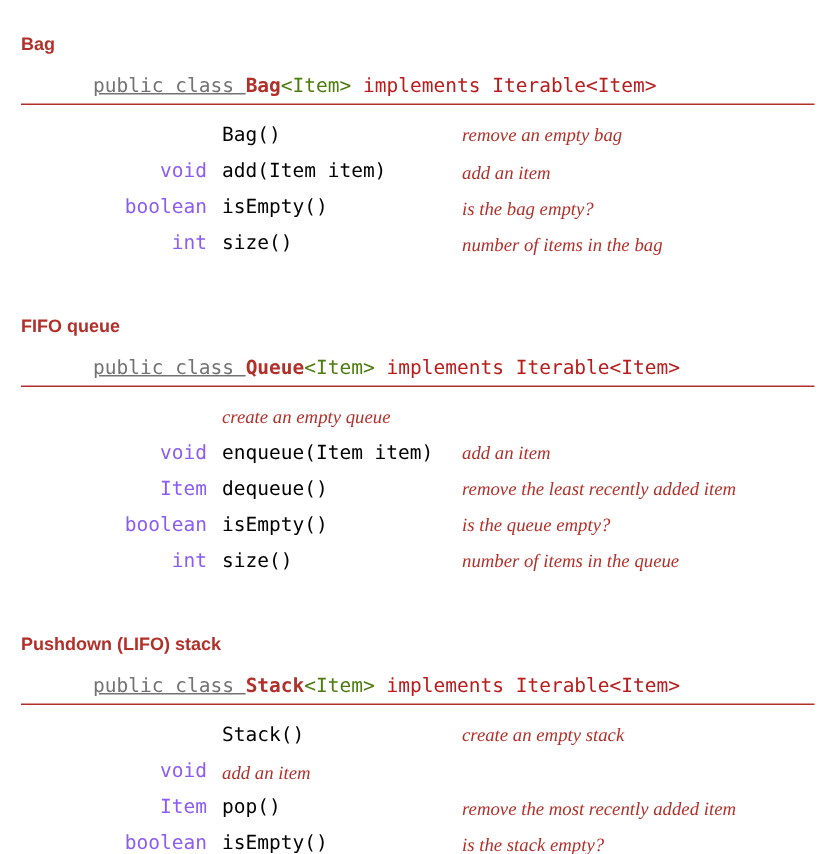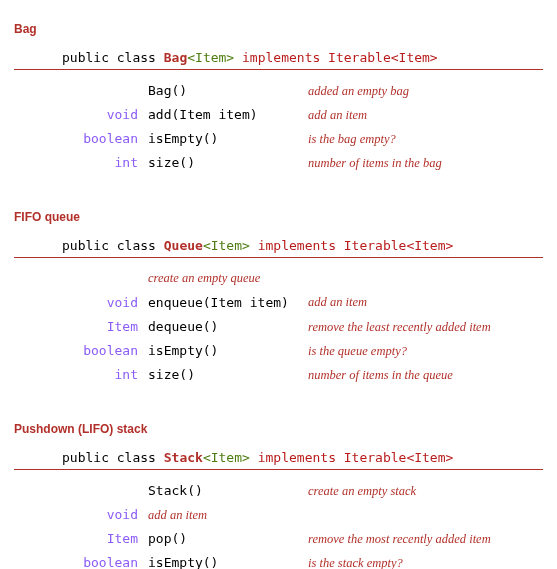--- a/index.html
+++ b/index.html
@@ -21,30 +21,30 @@
     margin-bottom: 14px;
   }
   .class-decl {
     font-family: 'Lucida Console', Monaco, monospace;
     font-size: 13px;
     padding-left: 48px;
     border-bottom: 1px solid #b2302a;
     padding-bottom: 4px;
     margin-bottom: 10px;
   }
-  .kw { color: #000000; }
+  .kw { color: #737373; text-decoration: underline; }
   .classname { color: #b2302a; font-weight: bold; }
   .generic { color: #4d7c0f; }
   .impl { color: #b91c1c; }
   .method-table {
     padding-left: 48px;
   }
   .method-row {
     display: flex;
-    align-items: flex-end;
+    align-items: center;
     margin: 2px 0;
     font-size: 13px;
     line-height: 1.7;
   }
   .ret {
     width: 86px;
     text-align: right;
     padding-right: 10px;
     font-family: 'Lucida Console', Monaco, monospace;
     color: #8b5cf6;
@@ -67,21 +67,21 @@
 <body>
 
 <div id="container">
     <div class="section">
       <div class="section-title">Bag</div>
       <div class="class-decl"><span class="kw">public class </span><span class="classname">Bag</span><span class="generic">&lt;Item&gt;</span><span class="impl"> implements Iterable&lt;Item&gt;</span></div>
       <div class="method-table">
         <div class="method-row">
           <span class="ret"></span>
           <span class="sig">Bag()</span>
-          <span class="desc">added an empty bag</span>
+          <span class="desc">remove an empty bag</span>
         </div>
         <div class="method-row">
           <span class="ret">void</span>
           <span class="sig">add(Item item)</span>
           <span class="desc">add an item</span>
         </div>
         <div class="method-row">
           <span class="ret">boolean</span>
           <span class="sig">isEmpty()</span>
           <span class="desc">is the bag empty?</span>

